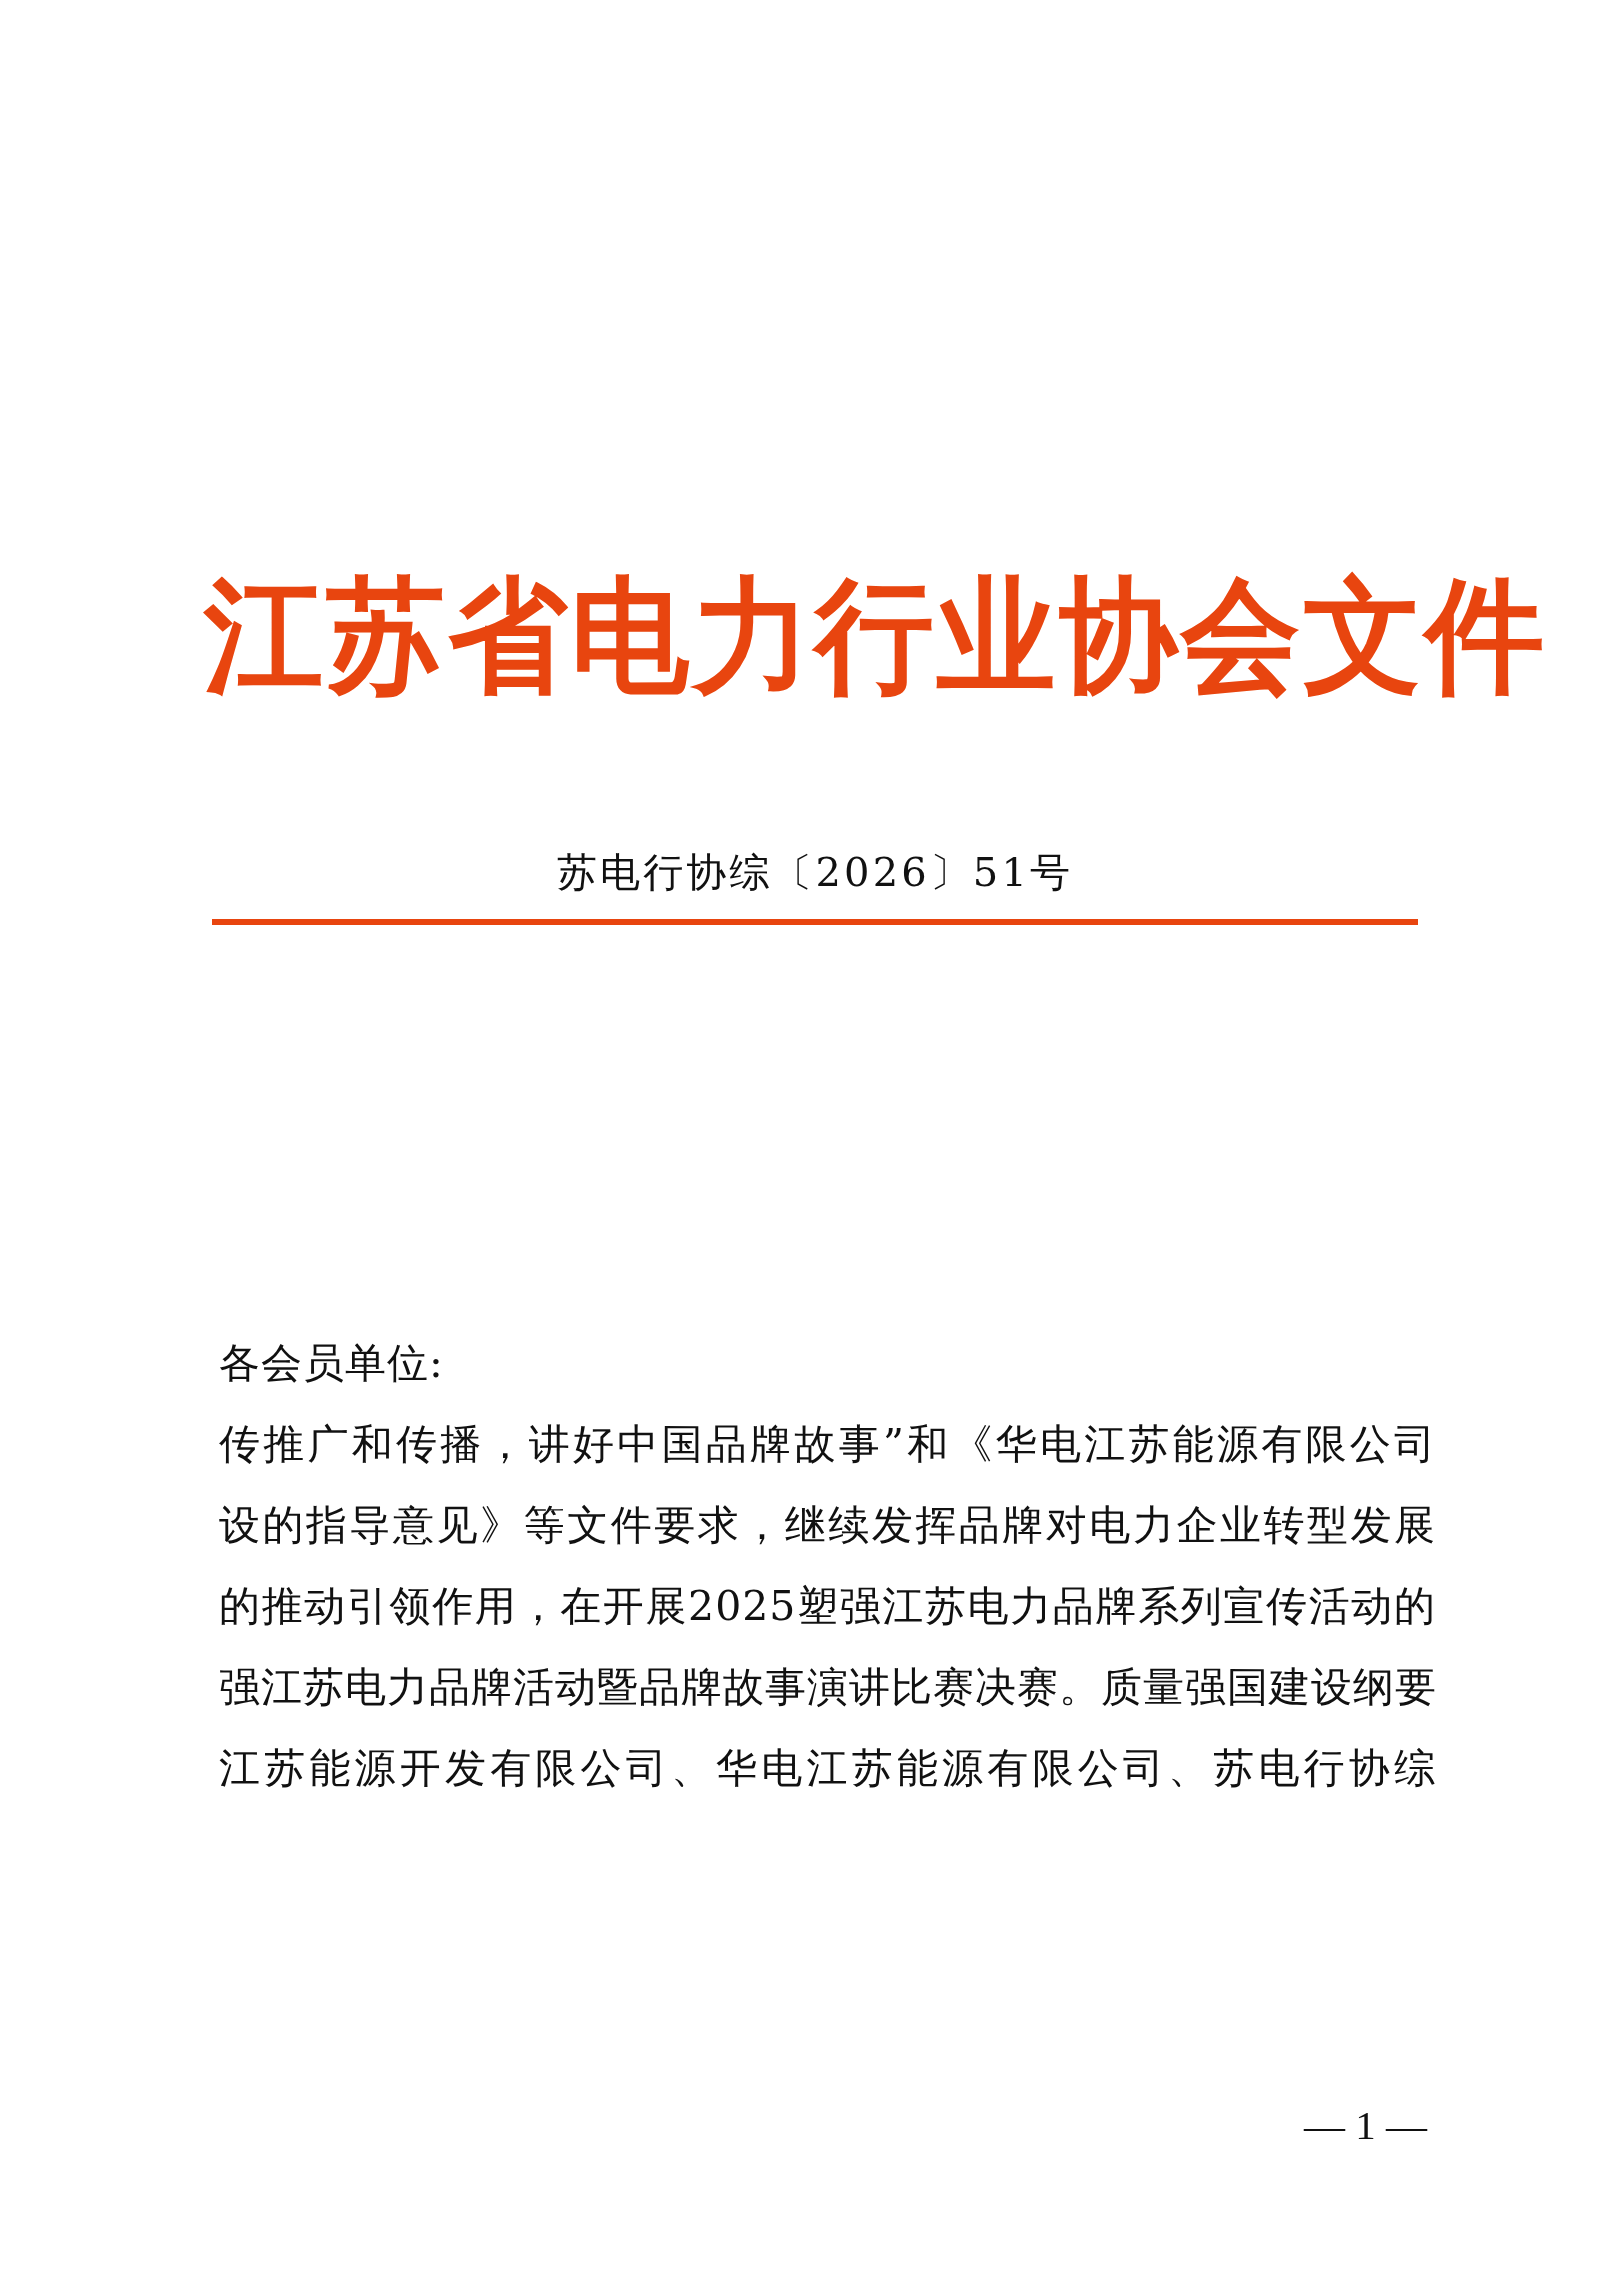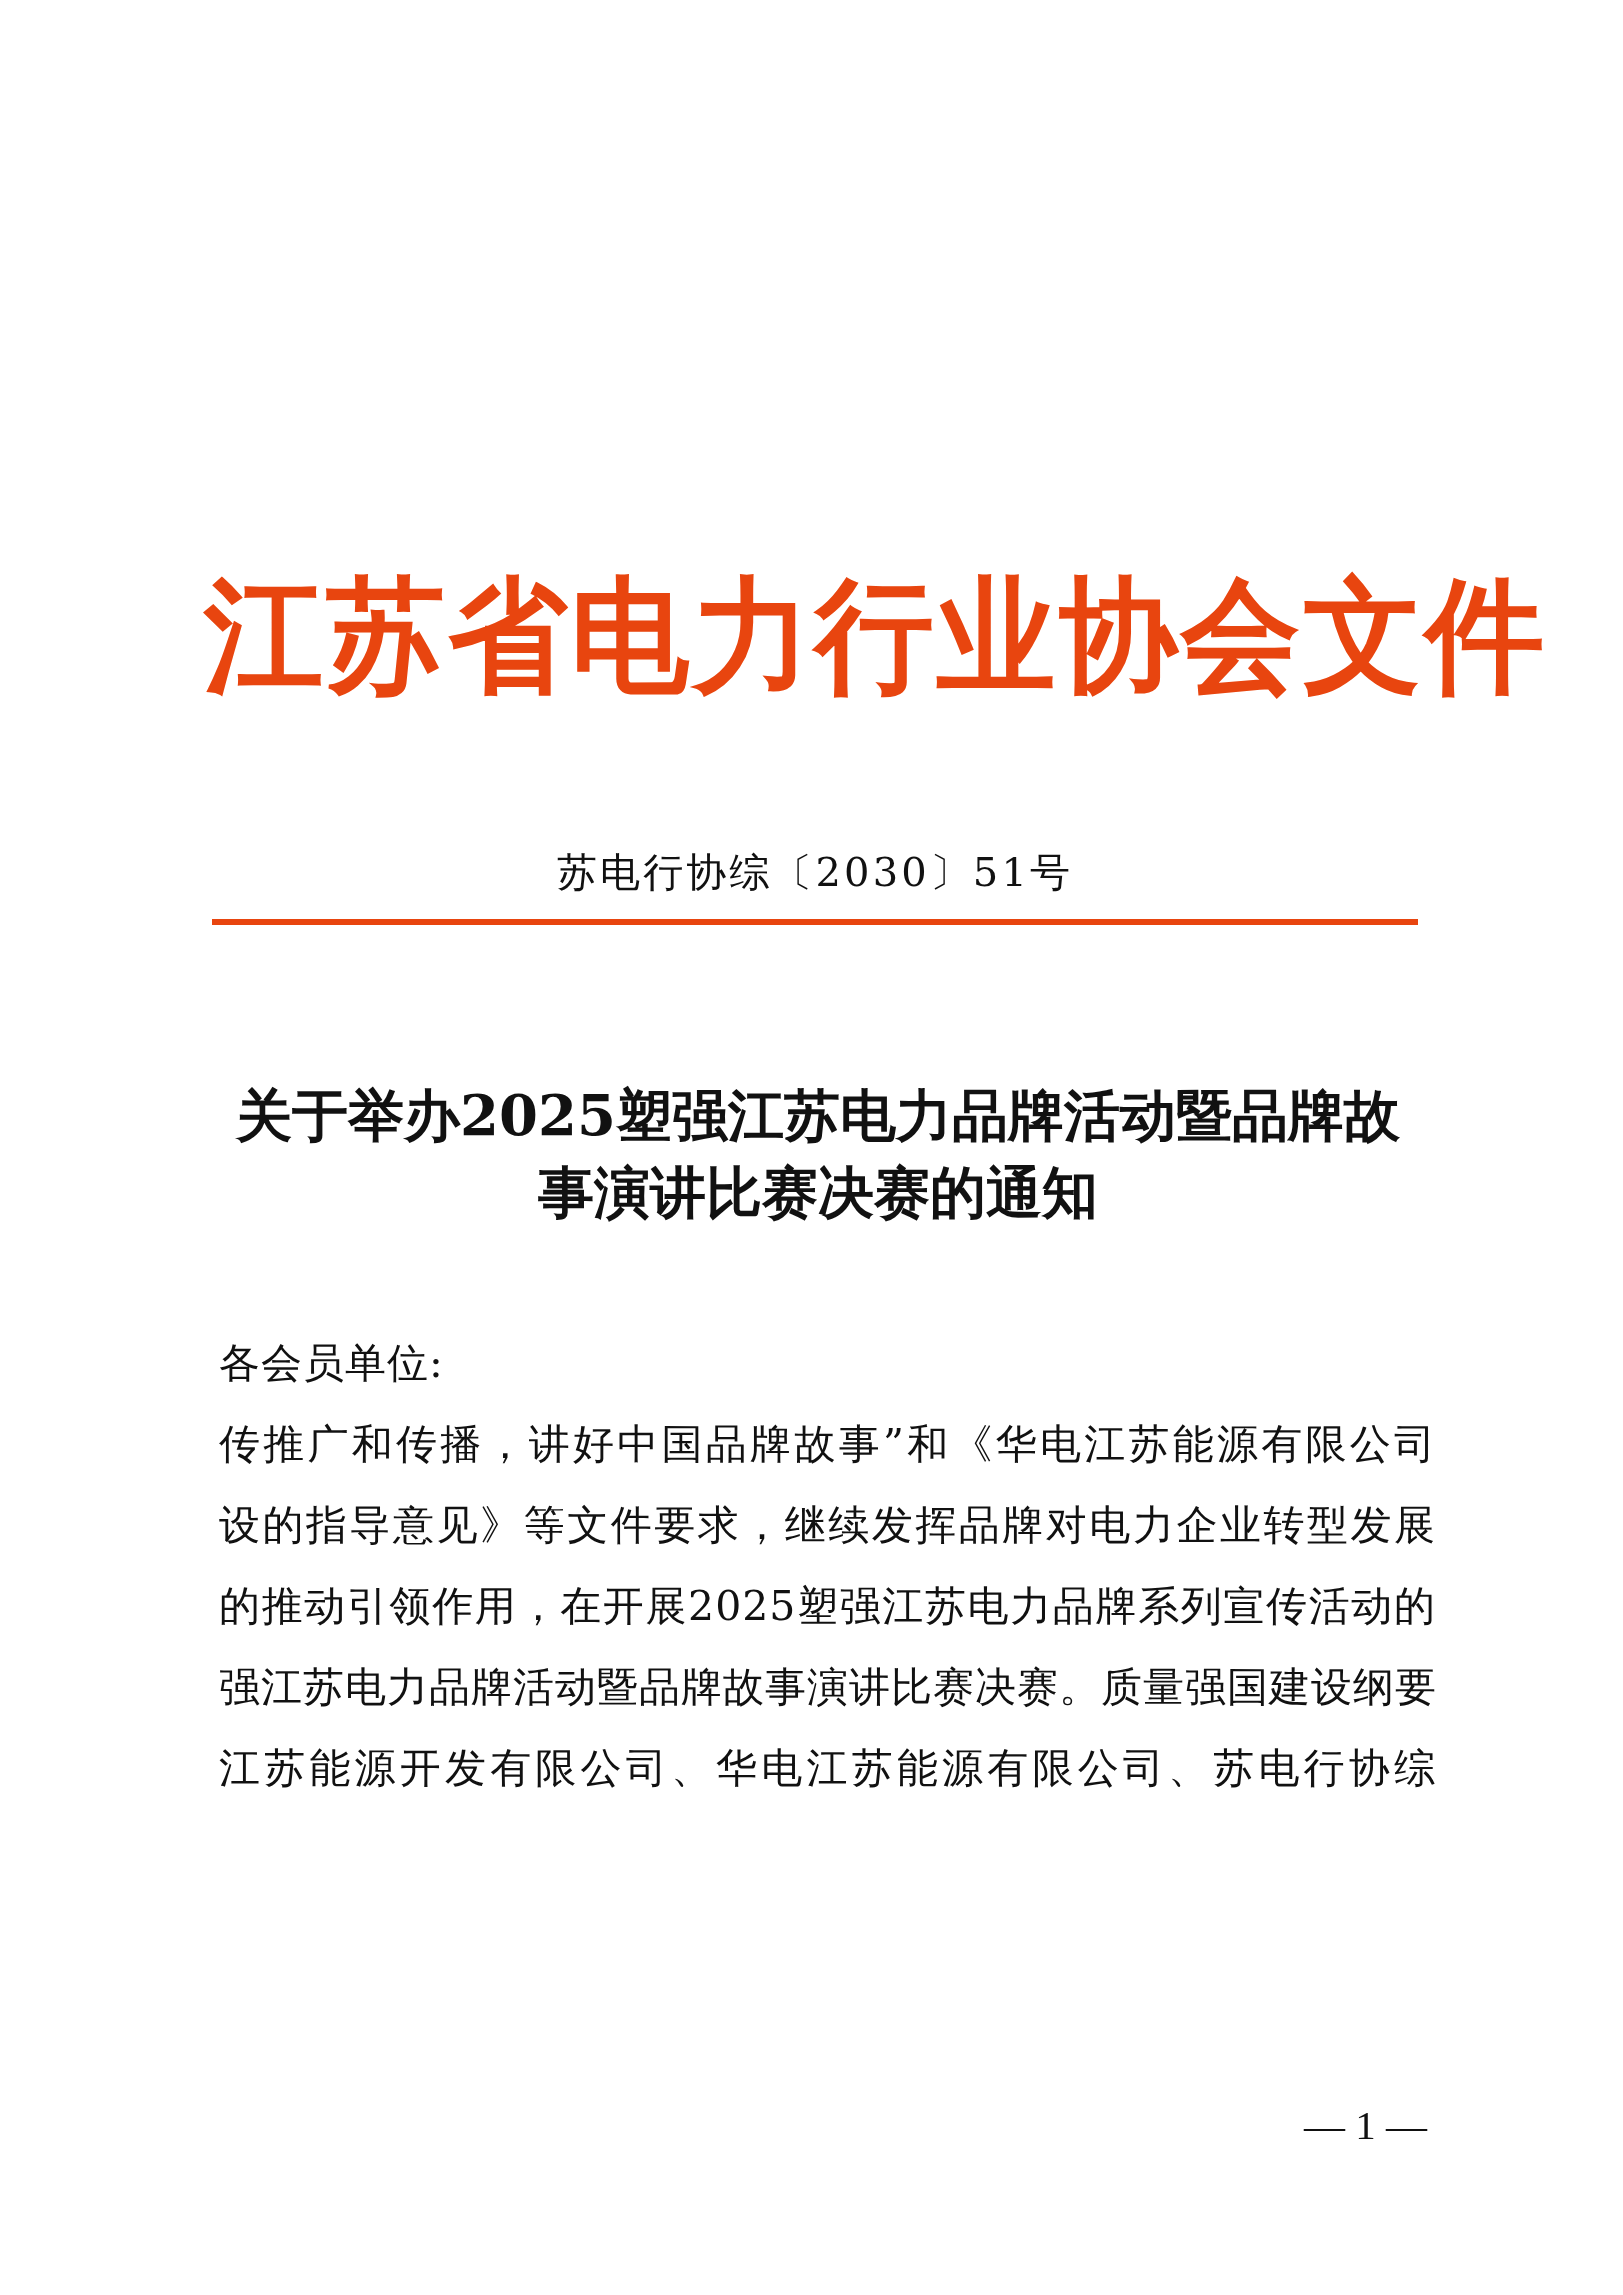--- a/index.html
+++ b/index.html
@@ -102,28 +102,24 @@
     white-space: nowrap;
   }
 </style>
 </head>
 <body>
 
 <div class="page">
 
   <div class="masthead" style="color:#E8450F;">江苏省电力行业协会文件</div>
 
-  <div class="doc-number">苏电行协综〔2030〕51号</div>
+  <div class="doc-number">苏电行协综〔2026〕51号</div>
 
   <div class="red-rule" style="background:#E8450F;"></div>
 
-  <div class="title">
-    <span class="line">关于举办2025塑强江苏电力品牌活动暨品牌故</span>
-    <span class="line">事演讲比赛决赛的通知</span>
-  </div>
 
   <div class="body-text">
     <span class="salutation">各会员单位:</span>
     <span class="line">传推广和传播，讲好中国品牌故事”和《华电江苏能源有限公司</span>
     <span class="line">设的指导意见》等文件要求，继续发挥品牌对电力企业转型发展</span>
     <span class="line">的推动引领作用，在开展2025塑强江苏电力品牌系列宣传活动的</span>
     <span class="line">强江苏电力品牌活动暨品牌故事演讲比赛决赛。质量强国建设纲要</span>
     <span class="line">江苏能源开发有限公司、华电江苏能源有限公司、苏电行协综</span>
   </div>
 

